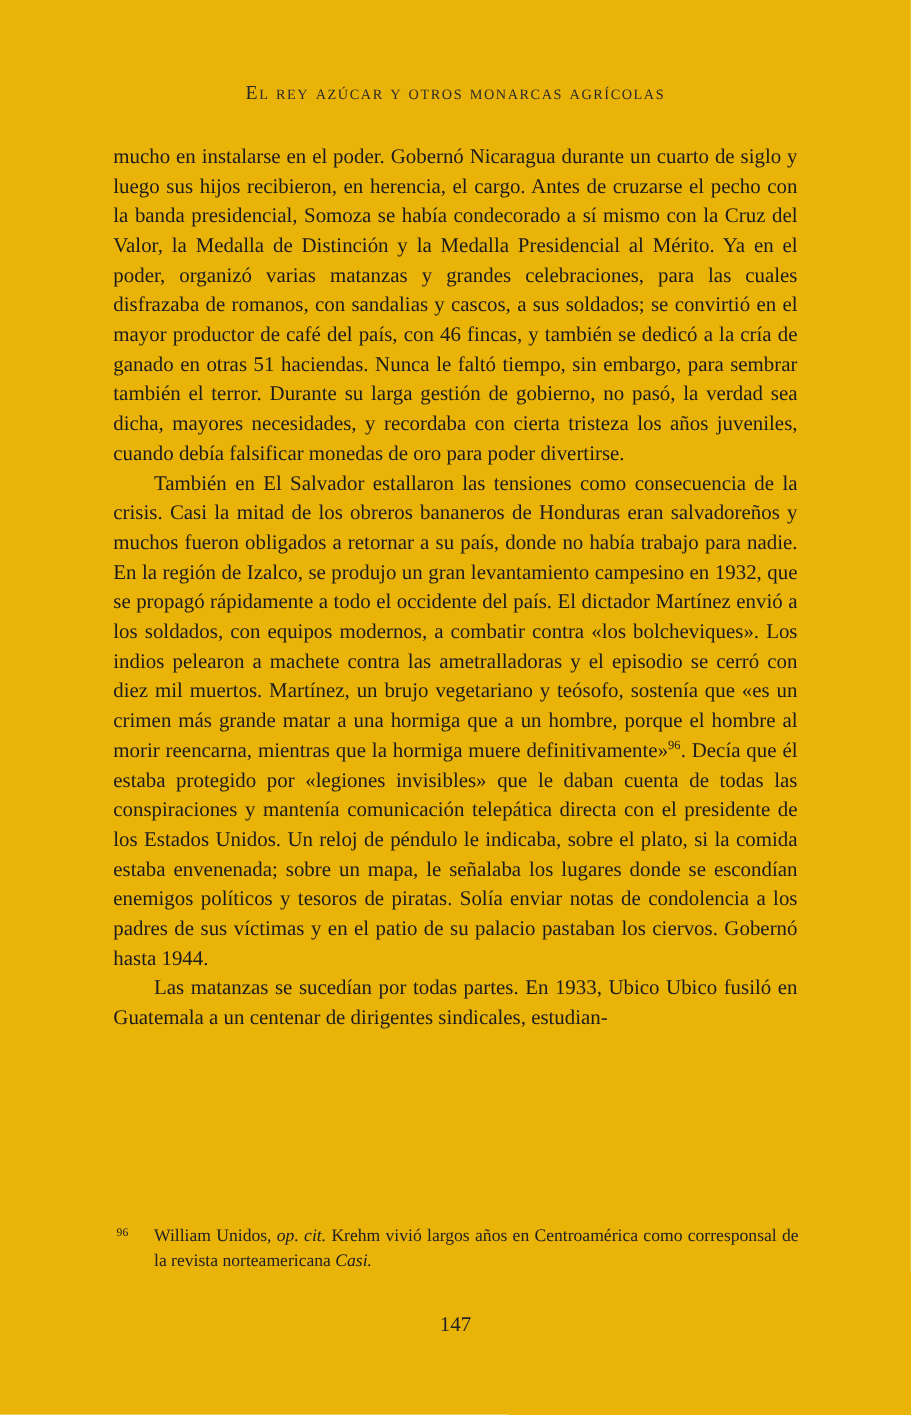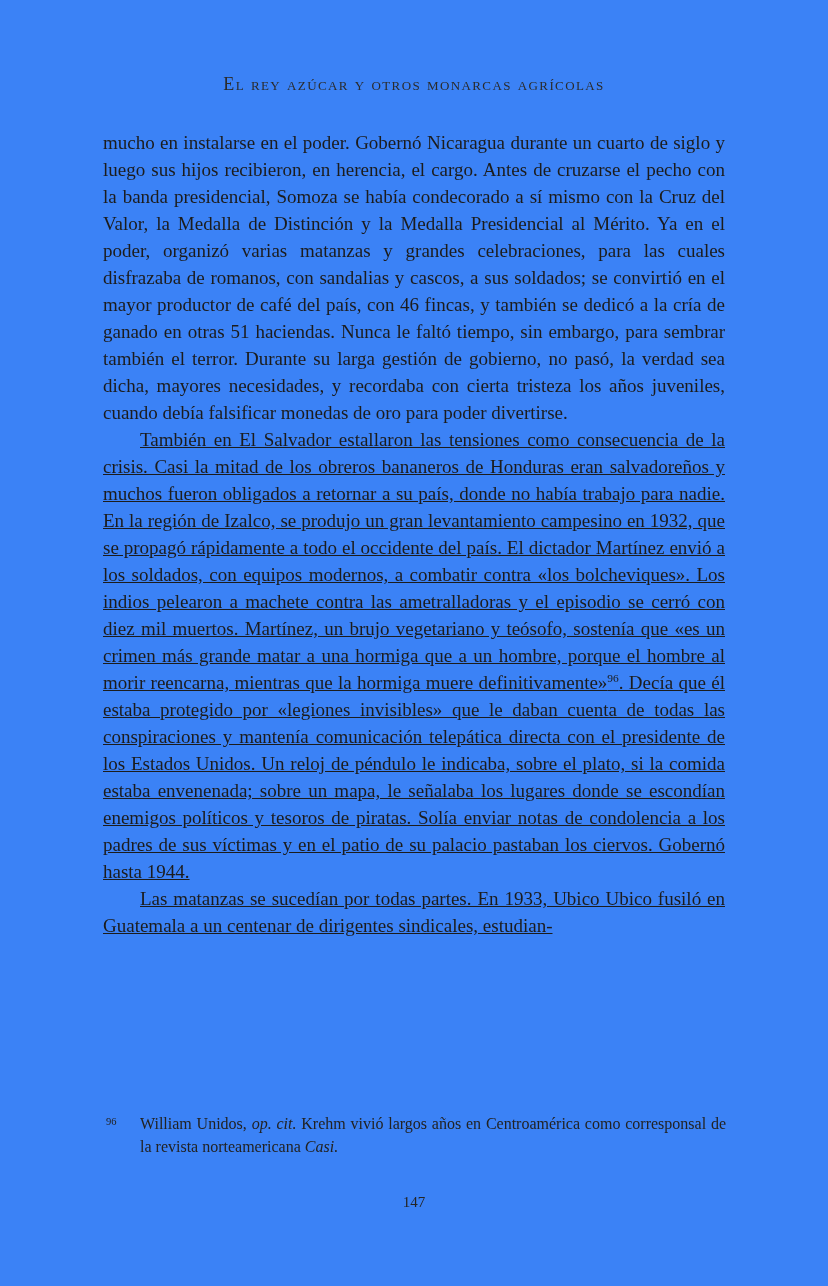--- a/index.html
+++ b/index.html
@@ -8,21 +8,21 @@
     width: 828px;
     height: 1286px;
     font-family: "Liberation Serif", "DejaVu Serif", serif;
     color: #1d1d1d;
     overflow: hidden;
   }
   .page {
     position: relative;
     width: 828px;
     height: 1286px;
-    background: #3b82f6;
+    background: #eab308;
     overflow: hidden;
   }
   .running-header {
     padding-top: 74px;
     text-align: center;
   }
   .header-title {
     font-variant: small-caps;
     font-size: 18px;
     letter-spacing: 1.4px;
@@ -32,21 +32,21 @@
     width: 622px;
     margin: 34px auto 0;
     height: 952px;
     overflow: hidden;
     font-size: 19px;
     line-height: 27px;
     text-align: justify;
     color: #1c1c1c;
   }
   .para { margin: 0; }
-  .para.indent { text-indent: 37px; text-decoration: underline; }
+  .para.indent { text-indent: 37px; }
   .fn-ref {
     font-size: 0.6em;
     line-height: 0;
     vertical-align: super;
   }
   .footnote-block {
     position: absolute;
     left: 104px;
     top: 1112px;
     width: 622px;
@@ -69,21 +69,21 @@
     flex: 1;
     text-align: justify;
   }
   .fn-italic { }
   .page-number {
     position: absolute;
     top: 1194px;
     left: 0;
     width: 828px;
     text-align: center;
-    font-size: 15px;
+    font-size: 19px;
     color: #242424;
   }
 </style>
 </head>
 <body>
 
 <div class="page">
 
   <div class="running-header">
     <span class="header-title">El rey azúcar y otros monarcas agrícolas</span>

